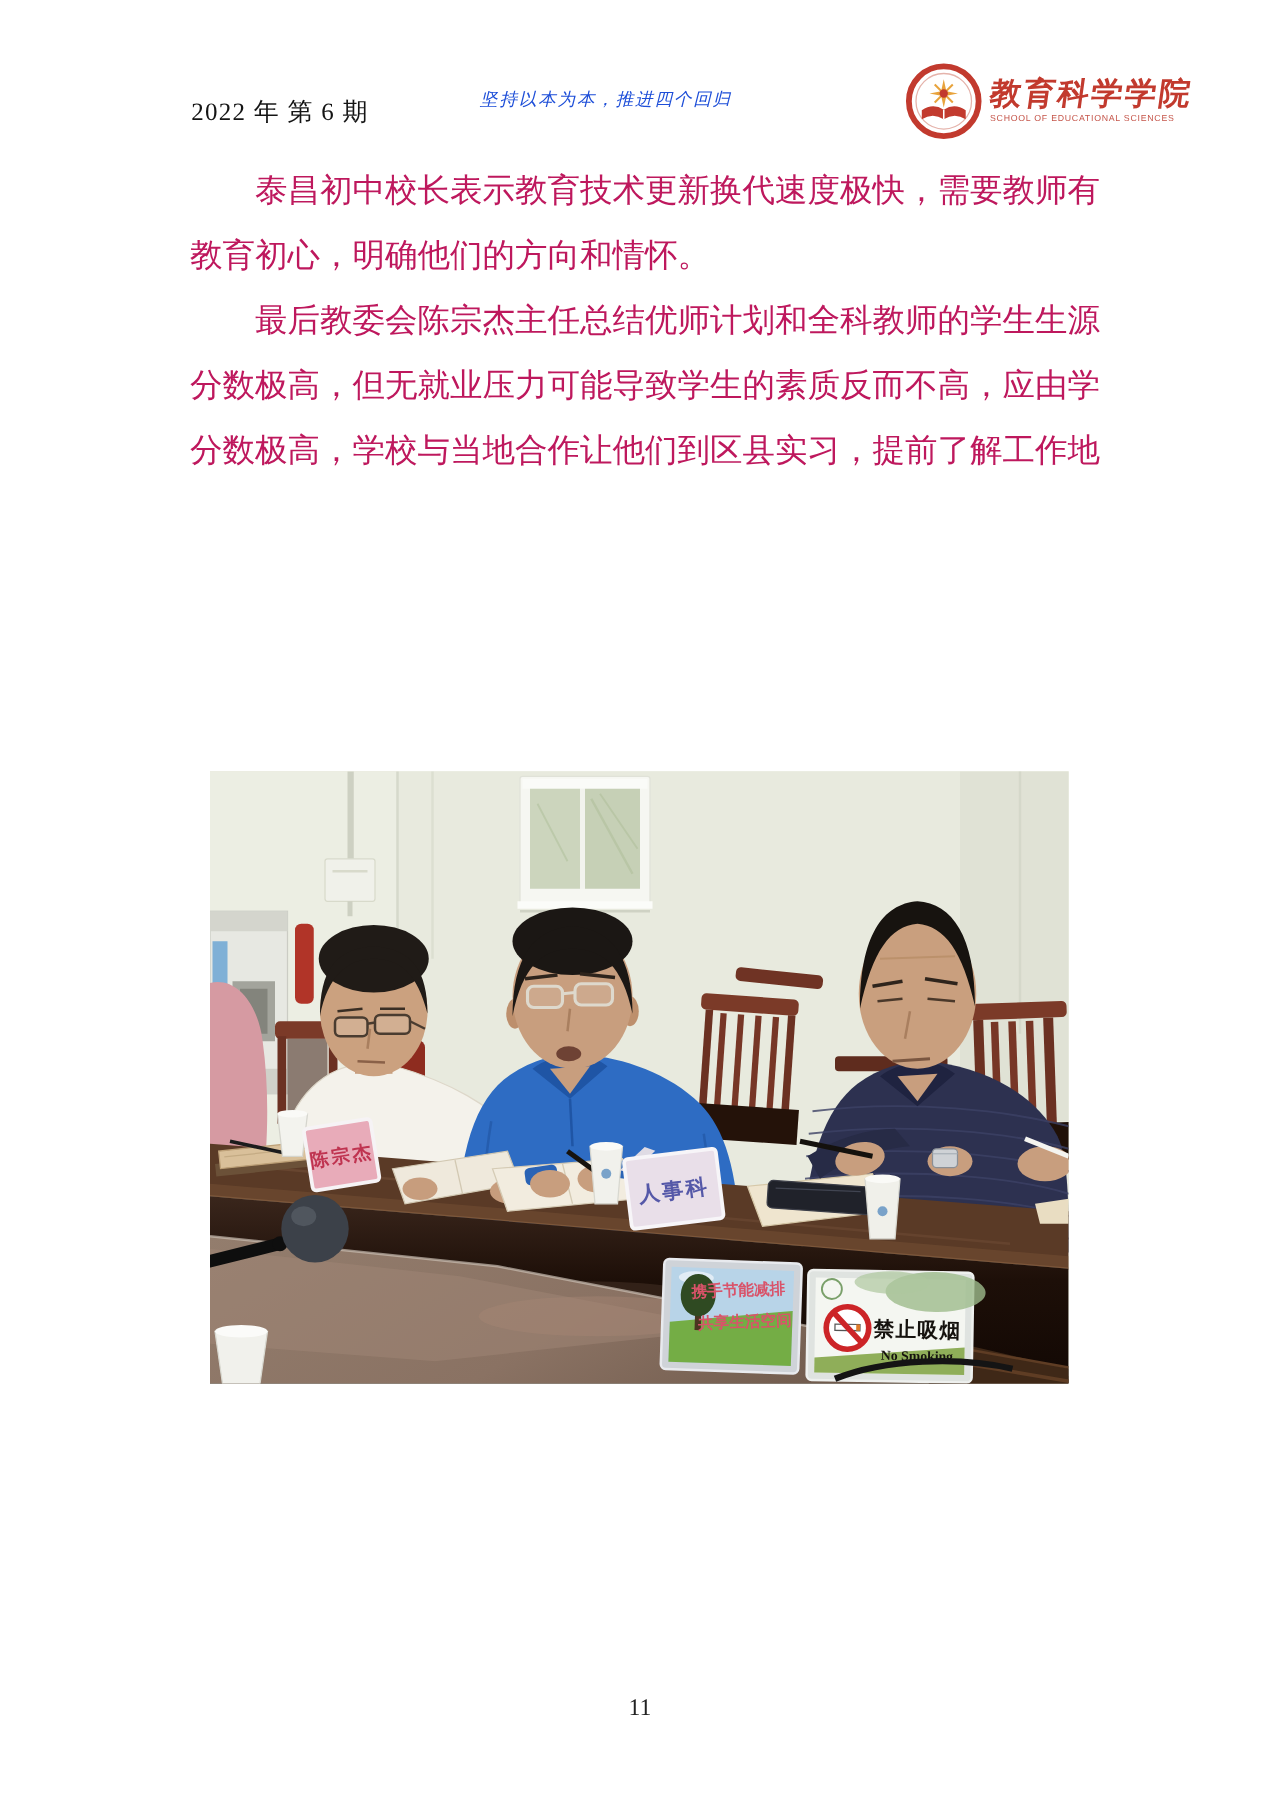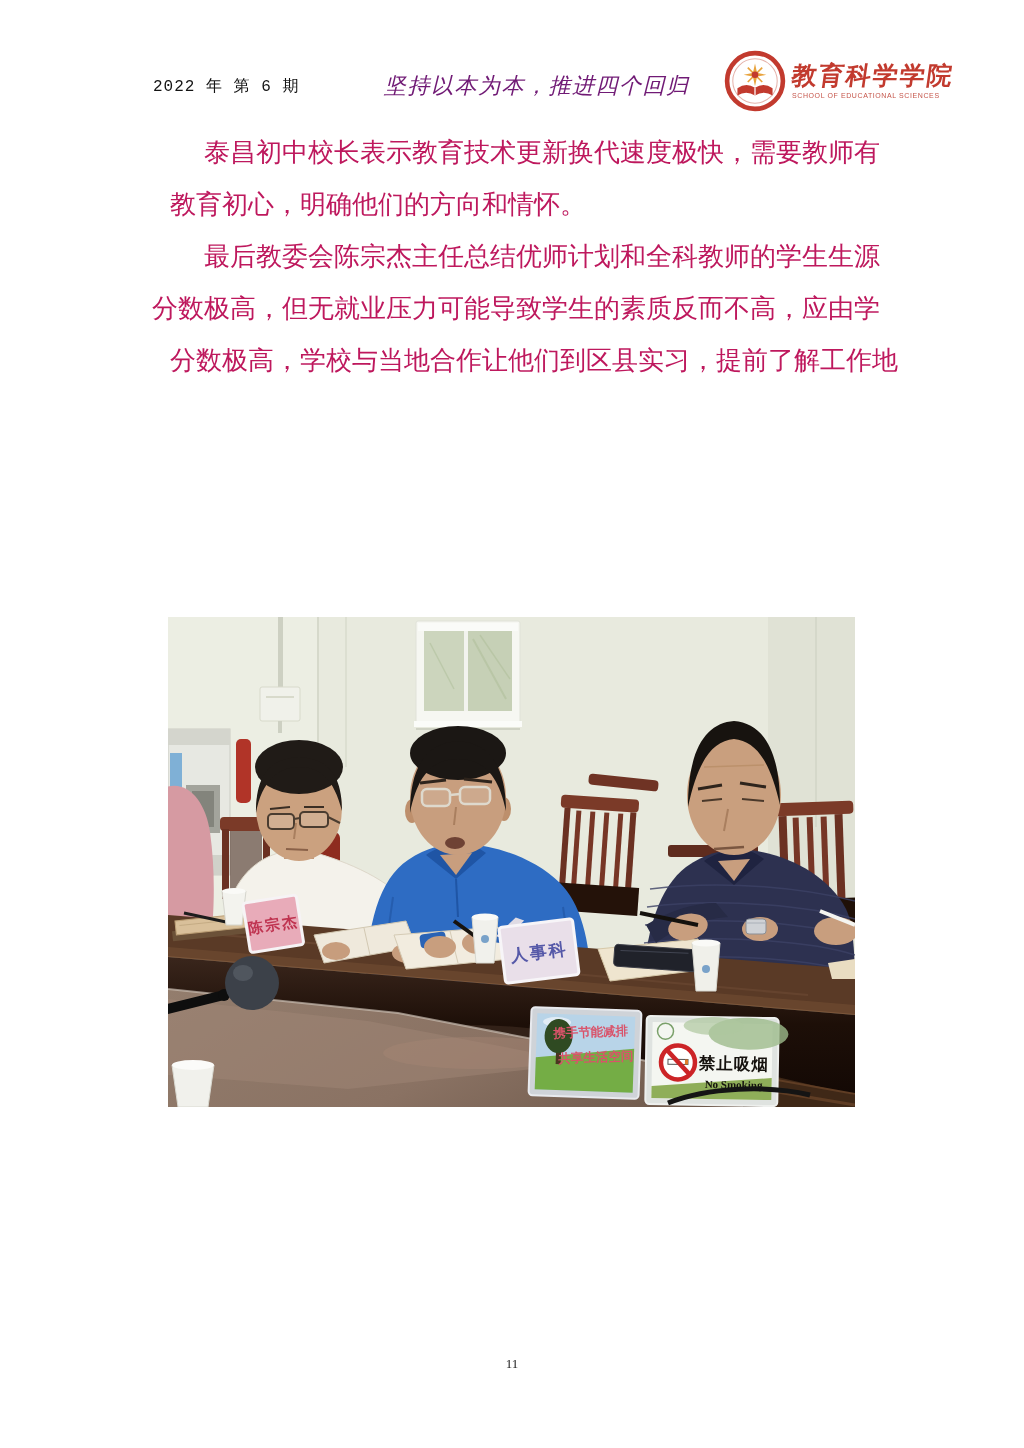--- a/index.html
+++ b/index.html
@@ -2,26 +2,26 @@
 <html><head>
 <meta charset="utf-8">
 <style>
   html,body{margin:0;padding:0;}
   body{
     width:1024px;height:1448px;position:relative;background:#ffffff;
     font-family:"Liberation Serif", serif;color:#1c1c1c;overflow:hidden;
   }
   
   .hdr-issue{
-    position:absolute;left:153px;top:76px;font-size:16px;letter-spacing:1px;
-    font-family:Liberation Mono, monospace;color:#141414;
+    position:absolute;left:153px;top:76px;font-size:20px;letter-spacing:1px;
+    font-family:Liberation Serif, serif;color:#141414;
   }
   .hdr-motto{
-    position:absolute;left:384px;top:71px;font-size:22px;font-style:italic;
-    letter-spacing:1.5px;color:#701a75;font-family:"Liberation Serif", serif;
+    position:absolute;left:384px;top:71px;font-size:14px;font-style:italic;
+    letter-spacing:1.5px;color:#1d4ed8;font-family:"Liberation Serif", serif;
   }
   .logo{position:absolute;left:724px;top:50px;display:flex;align-items:center;gap:6px;}
   .logo-emblem{width:62px;height:62px;flex:0 0 aupx;}
   .logo-txt{display:flex;flex-direction:column;line-height:1;}
   .logo-cn{
     font-size:25px;font-weight:bold;color:#c23a2e;letter-spacing:2px;
     transform:skewX(-8deg);font-family:"Liberation Serif", serif;
   }
   .logo-en{
     margin-top:4px;font-size:7px;color:#c5554a;letter-spacing:0.6px;
@@ -30,31 +30,31 @@
   
   .body-text{
     position:absolute;left:152px;top:127px;width:724px;
     font-size:26px;line-height:52px;color:#be185d;
   }
   .para div.line{
     text-align:justify;text-align-last:justify;text-justify:inter-character;
     height:52px;white-space:nowrap;
   }
   .para div.line:first-of-type{text-indent:52px;}
-  .para div.line:last-of-type{text-align-last:left;margin-left:18px;}
+  .para div.line:last-of-type{text-align-last:left;}
   
   .photo{
     position:absolute;left:168px;top:617px;width:687px;height:490px;
     overflow:hidden;background:#e8eade;
   }
   .photo svg{display:block;}
   
   .page-number{
     position:absolute;left:0;top:1356px;width:1024px;text-align:center;
-    font-size:13px;font-family:"Liberation Serif", serif;color:#222;
+    font-size:19px;font-family:"Liberation Serif", serif;color:#222;
   }
   svg text{font-family:"Liberation Serif", serif;}
 </style>
 </head>
 <body>
 
 <div class="hdr-issue">2022 年 第 6 期</div>
 <div class="hdr-motto">坚持以本为本，推进四个回归</div>
 
 <div class="logo">

